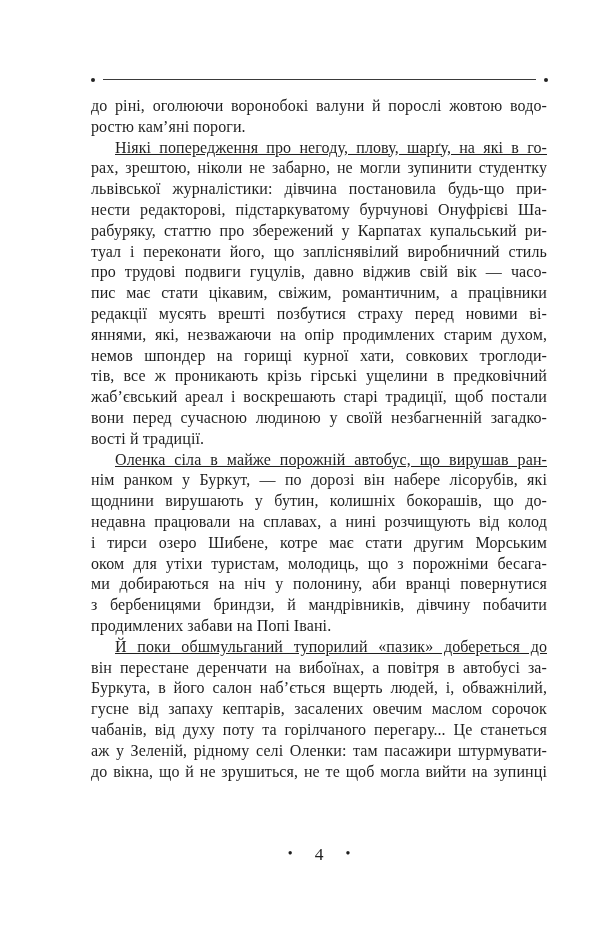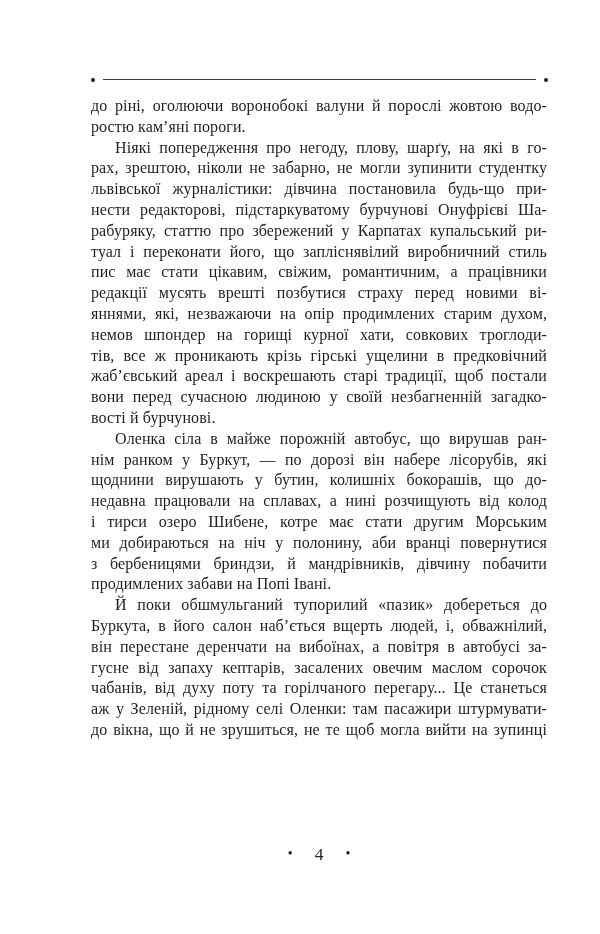--- a/index.html
+++ b/index.html
@@ -55,20 +55,21 @@
   .paragraph { margin: 0; padding: 0; }
   .line {
     text-align: justify;
     text-align-last: justify;
   }
   .line.line-last {
     text-align-last: left;
   }
   .line.line-indent {
     text-indent: 24px;
+    text-decoration: underline;
   }
 
   
   .folio {
     position: absolute;
     top: 844px;
     left: 91px;
     width: 456px;
     display: flex;
     justify-content: center;
@@ -104,43 +105,45 @@
         <div class="line">до ріні, оголюючи воронобокі валуни й порослі жовтою водо-</div>
         <div class="line line-last">ростю кам’яні пороги.</div>
       </div>
       <div class="paragraph">
         <div class="line line-indent">Ніякі попередження про негоду, плову, шарґу, на які в го-</div>
         <div class="line">рах, зрештою, ніколи не забарно, не могли зупинити студентку</div>
         <div class="line">львівської журналістики: дівчина постановила будь-що при-</div>
         <div class="line">нести редакторові, підстаркуватому бурчунові Онуфрієві Ша-</div>
         <div class="line">рабуряку, статтю про збережений у Карпатах купальський ри-</div>
         <div class="line">туал і переконати його, що запліснявілий виробничний стиль</div>
+        <div class="line">про трудові подвиги гуцулів, давно віджив свій вік — часо-</div>
         <div class="line">пис має стати цікавим, свіжим, романтичним, а працівники</div>
         <div class="line">редакції мусять врешті позбутися страху перед новими ві-</div>
         <div class="line">яннями, які, незважаючи на опір продимлених старим духом,</div>
         <div class="line">немов шпондер на горищі курної хати, совкових троглоди-</div>
         <div class="line">тів, все ж проникають крізь гірські ущелини в предковічний</div>
         <div class="line">жаб’євський ареал і воскрешають старі традиції, щоб постали</div>
         <div class="line">вони перед сучасною людиною у своїй незбагненній загадко-</div>
-        <div class="line line-last">вості й бурчунові.</div>
+        <div class="line line-last">вості й традиції.</div>
       </div>
       <div class="paragraph">
         <div class="line line-indent">Оленка сіла в майже порожній автобус, що вирушав ран-</div>
         <div class="line">нім ранком у Буркут, — по дорозі він набере лісорубів, які</div>
         <div class="line">щоднини вирушають у бутин, колишніх бокорашів, що до-</div>
         <div class="line">недавна працювали на сплавах, а нині розчищують від колод</div>
         <div class="line">і тирси озеро Шибене, котре має стати другим Морським</div>
+        <div class="line">оком для утіхи туристам, молодиць, що з порожніми бесага-</div>
         <div class="line">ми добираються на ніч у полонину, аби вранці повернутися</div>
         <div class="line">з бербеницями бриндзи, й мандрівників, дівчину побачити</div>
         <div class="line line-last">продимлених забави на Попі Івані.</div>
       </div>
       <div class="paragraph">
         <div class="line line-indent">Й поки обшмульганий тупорилий «пазик» добереться до</div>
+        <div class="line">він перестане деренчати на вибоїнах, а повітря в автобусі за-</div>
         <div class="line">Буркута, в його салон наб’ється вщерть людей, і, обважнілий,</div>
-        <div class="line">він перестане деренчати на вибоїнах, а повітря в автобусі за-</div>
         <div class="line">гусне від запаху кептарів, засалених овечим маслом сорочок</div>
         <div class="line">чабанів, від духу поту та горілчаного перегару... Це станеться</div>
         <div class="line">аж у Зеленій, рідному селі Оленки: там пасажири штурмувати-</div>
         <div class="line">до вікна, що й не зрушиться, не те щоб могла вийти на зупинці</div>
       </div>
     </div>
 
   <div class="folio">
     <span class="folio-bullet">•</span>
     <span class="folio-number">4</span>

